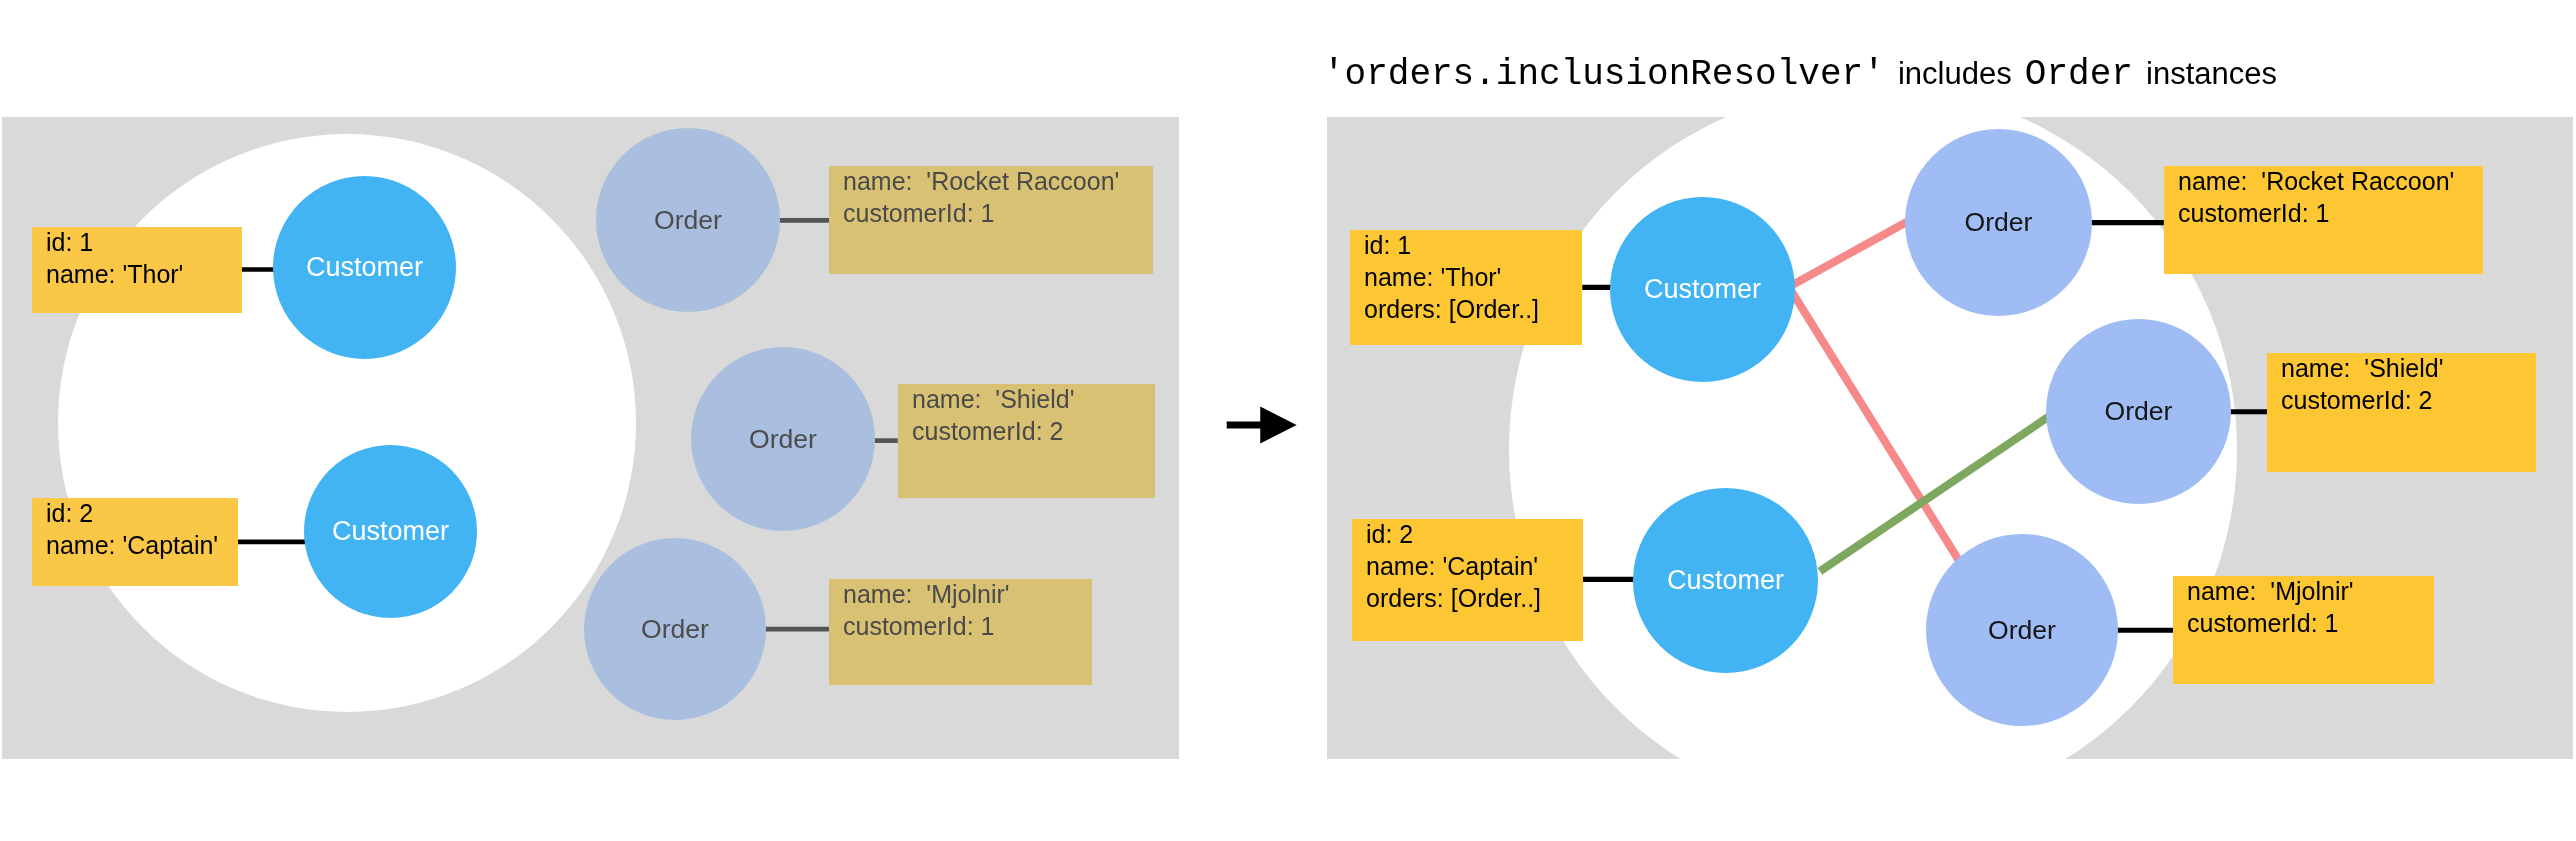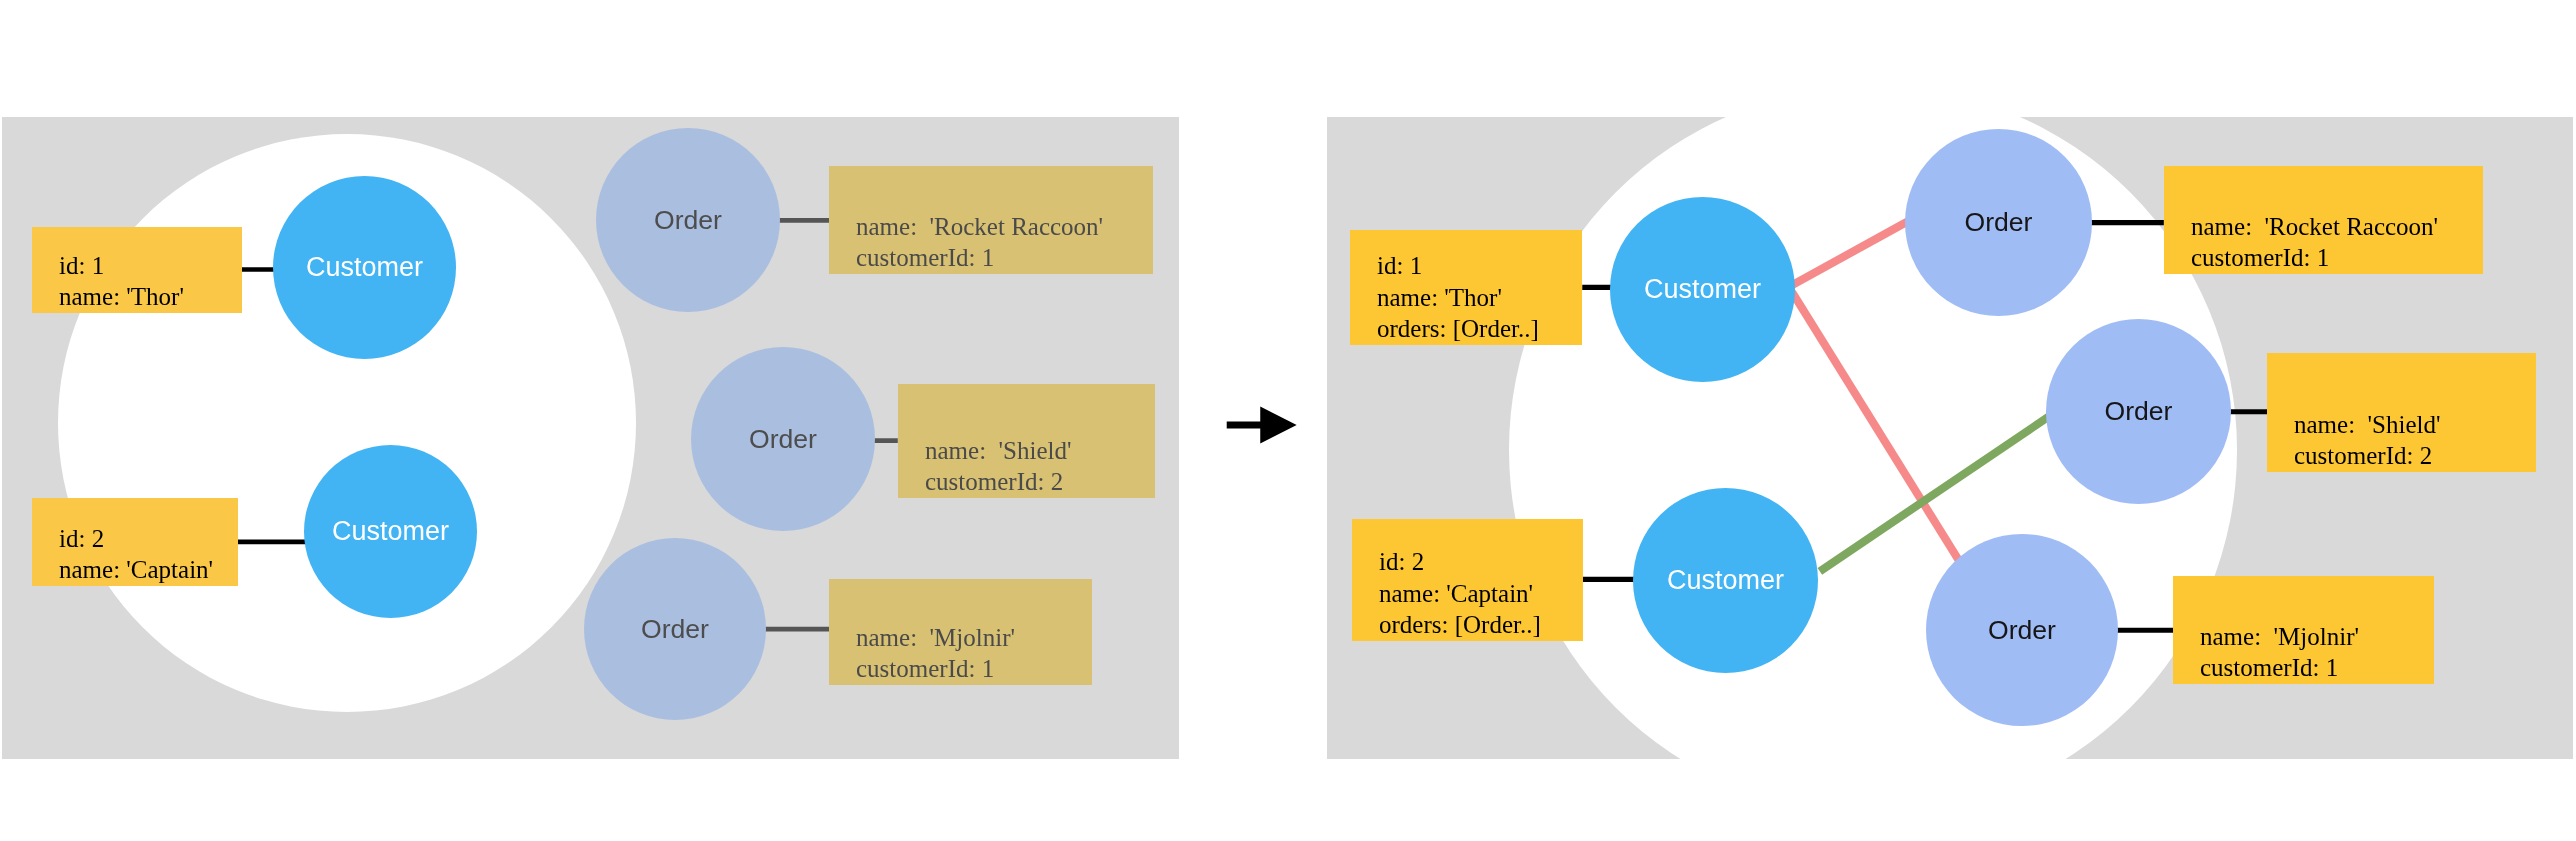--- a/index.html
+++ b/index.html
@@ -11,21 +11,21 @@
   .circle-clip{position:absolute;left:0;top:117px;width:2576px;height:724px;overflow:hidden;}
   .whitecirc{position:absolute;border-radius:50%;background:#ffffff;}
   .wc-left{left:58px;top:17.3px;width:578px;height:578px;}
   .wc-right{left:1509px;top:-31px;width:728px;height:728px;}
   .lines{position:absolute;left:0;top:0;width:2576px;height:842px;}
   .node{position:absolute;border-radius:50%;display:flex;align-items:center;justify-content:center;}
   .node span{display:block;}
   .cust{background:#42B4F4;color:#ffffff;font-size:27px;}
   .ord-l{background:#AABFE0;color:#4D4D4D;font-size:26.6px;}
   .ord-r{background:#A0BCF5;color:#161616;font-size:26.6px;}
-  .box{position:absolute;display:flex;align-items:flex-end;box-sizing:border-box;padding-left:27px;font-family:Liberation Serif, serif;}
+  .box{position:absolute;display:flex;align-items:flex-start;box-sizing:border-box;padding-left:14px;}
   .box .txt{white-space:pre-wrap;font-size:25px;line-height:1.27;}
   .yl{background:#FAC846;color:#000000;}
   .tan{background:#D8C173;color:#4A4A4A;}
   .yr{background:#FDC633;color:#000000;}
   .title{position:absolute;top:55px;font-size:31px;color:#000000;white-space:nowrap;line-height:1.1;}
   .title .mono{font-family:"Liberation Mono","DejaVu Sans Mono",monospace;font-size:36px;margin:0 4.6px;}
 </style>
 </head>
 <body>
 
@@ -53,20 +53,23 @@
     <line x1="3840" y1="712" x2="3922" y2="712" stroke="#000000" stroke-width="9"></line>
     <line x1="3640" y1="1090" x2="3759" y2="1090" stroke="#000000" stroke-width="9"></line>
 
     <line x1="3098" y1="494" x2="3345" y2="358" stroke="#F68A8A" stroke-width="14"></line>
     <line x1="3100" y1="505" x2="3415" y2="1012" stroke="#F68A8A" stroke-width="14"></line>
     <line x1="3148" y1="988" x2="3595" y2="686" stroke="#7EA85F" stroke-width="14"></line>
 
     <polygon points="2122,729 2180,729 2180,703 2243,735 2180,767 2180,741 2122,741" fill="#000000"></polygon>
   </svg>
 
+  <div class="title" style="left:1323px;">
+    <span class="mono" style="margin-left:0;">'orders.inclusionResolver'</span><span> includes </span><span class="mono">Order</span><span> instances</span>
+  </div>
 
   <div class="node cust" style="left:273px;top:176px;width:183px;height:183px;">
     <span>Customer</span>
   </div>
   <div class="node cust" style="left:304px;top:445px;width:173px;height:173px;">
     <span>Customer</span>
   </div>
   <div class="node ord-l" style="left:596px;top:128px;width:184px;height:184px;">
     <span>Order</span>
   </div>

